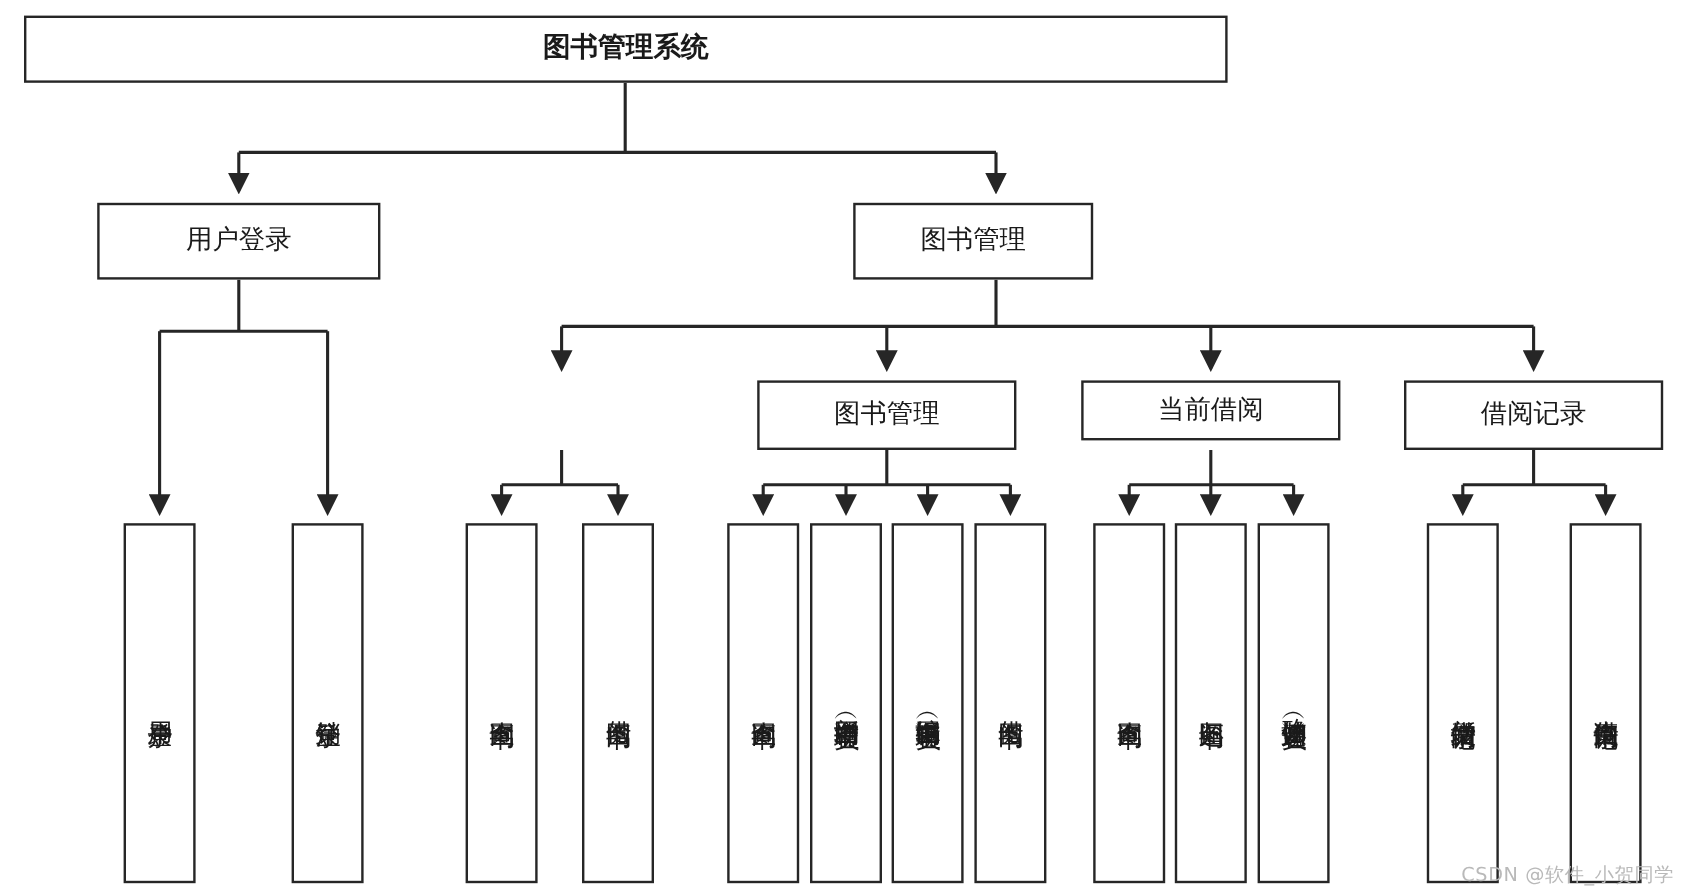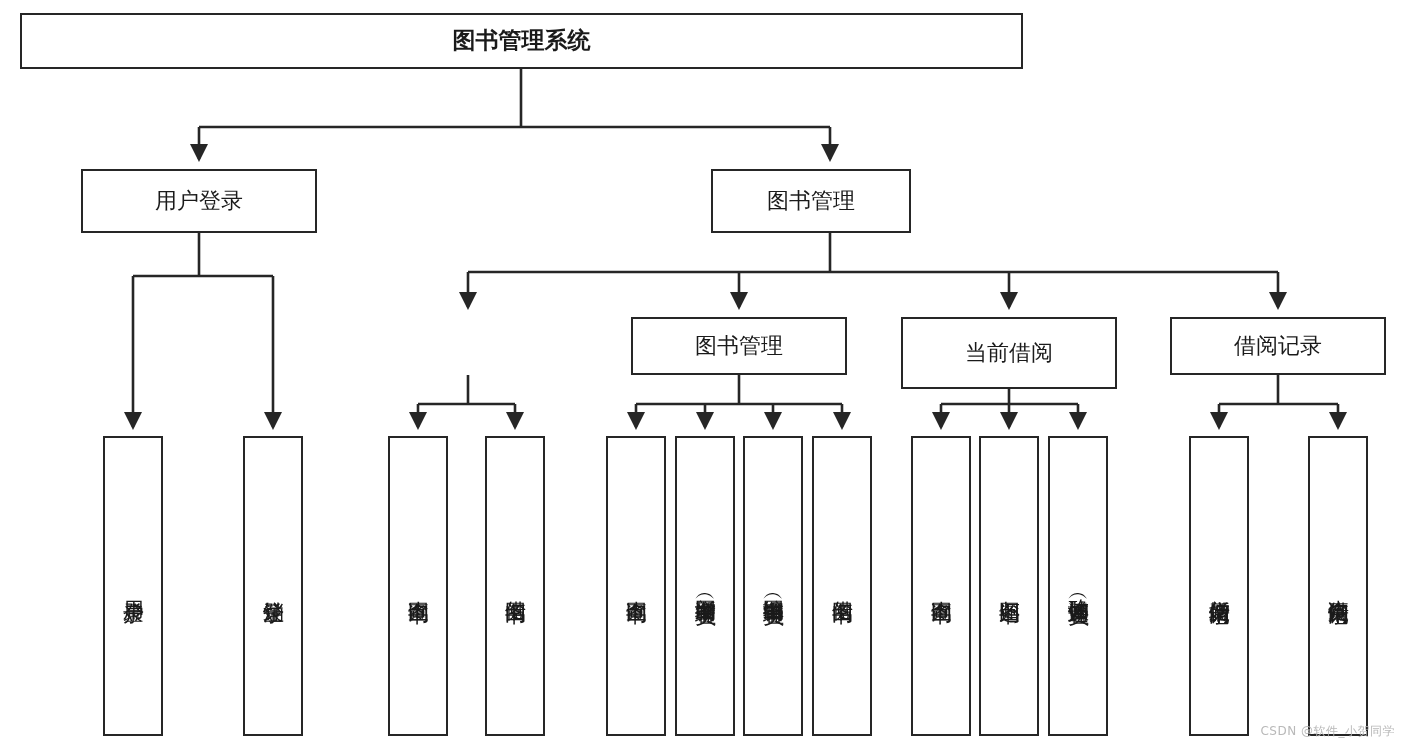--- a/index.html
+++ b/index.html
@@ -47,21 +47,21 @@
     writing-mode: vertical-rl;
     text-orientation: upright;
     font-size: 21px;
     letter-spacing: 1px;
     padding: 6px 0;
   }
   .watermark {
     position: absolute;
     right: 10px;
     bottom: 7px;
-    font-size: 12px;
+    font-size: 16px;
     color: #b9b9b9;
     letter-spacing: 0.5px;
     white-space: nowrap;
     pointer-events: none;
   }
 </style>
 </head>
 <body>
 
 <div id="canvas">
@@ -115,21 +115,21 @@
       <path d="M 1338 404 L 1338 427" marker-end="url(#arrow)"></path>
     </g>
   </svg>
 
   <div class="node node-root" style="left:20px; top:13px; width:1003px; height:56px;">图书管理系统</div>
 
   <div class="node node-h" style="left:81px; top:169px; width:236px; height:64px;">用户登录</div>
   <div class="node node-h" style="left:711px; top:169px; width:200px; height:64px;">图书管理</div>
 
   <div class="node node-h" style="left:631px; top:317px; width:216px; height:58px;">图书管理</div>
-  <div class="node node-h" style="left:901px; top:317px; width:216px; height:72px;">当前借阅</div>
+  <div class="node node-h" style="left:901px; top:317px; width:216px; height:50px;">当前借阅</div>
   <div class="node node-h" style="left:1170px; top:317px; width:216px; height:58px;text-align:center;">借阅记录</div>
 
   <div class="node node-v" style="left:103px; top:436px; width:60px; height:300px;">用户登录</div>
   <div class="node node-v" style="left:243px; top:436px; width:60px; height:300px;">注销登录</div>
 
   <div class="node node-v" style="left:388px; top:436px; width:60px; height:300px;">查询图书</div>
   <div class="node node-v" style="left:485px; top:436px; width:60px; height:300px;">借阅图书</div>
 
   <div class="node node-v" style="left:606px; top:436px; width:60px; height:300px;">查询图书</div>
   <div class="node node-v" style="left:675px; top:436px; width:60px; height:300px;">新增图书（管理员）</div>

